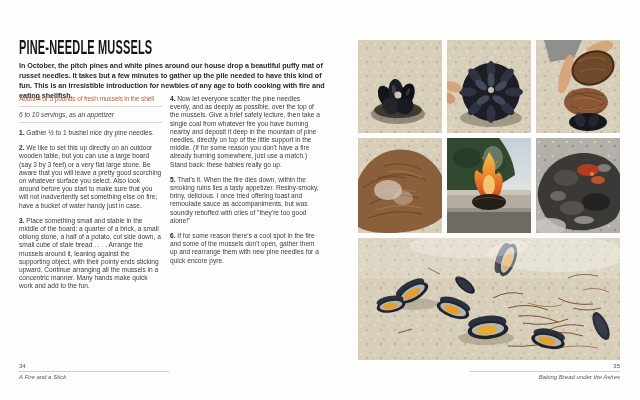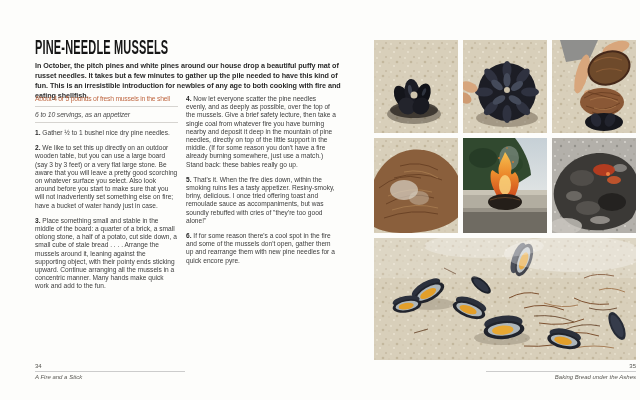--- a/index.html
+++ b/index.html
@@ -1,20 +1,20 @@
 <!DOCTYPE html>
 <html><head>
 <meta charset="utf-8">
 <style>
   html,body{margin:0;padding:0;}
   body{
     width:640px;height:400px;position:relative;overflow:hidden;
     background:#fdfdfb;font-family:"Liberation Sans",sans-serif;color:#3d3d3d;
   }
-  .spread{position:absolute;inset:0;margin-left:16px;}
+  .spread{position:absolute;inset:0;}
 
   
   .title{
     position:absolute;left:19px;top:36px;
     font-size:20px;font-weight:bold;color:#161616;
     letter-spacing:0.3px;white-space:nowrap;
     transform:scaleX(0.55);transform-origin:left top;
   }
   .intro{
     position:absolute;left:19px;top:61px;width:306px;

